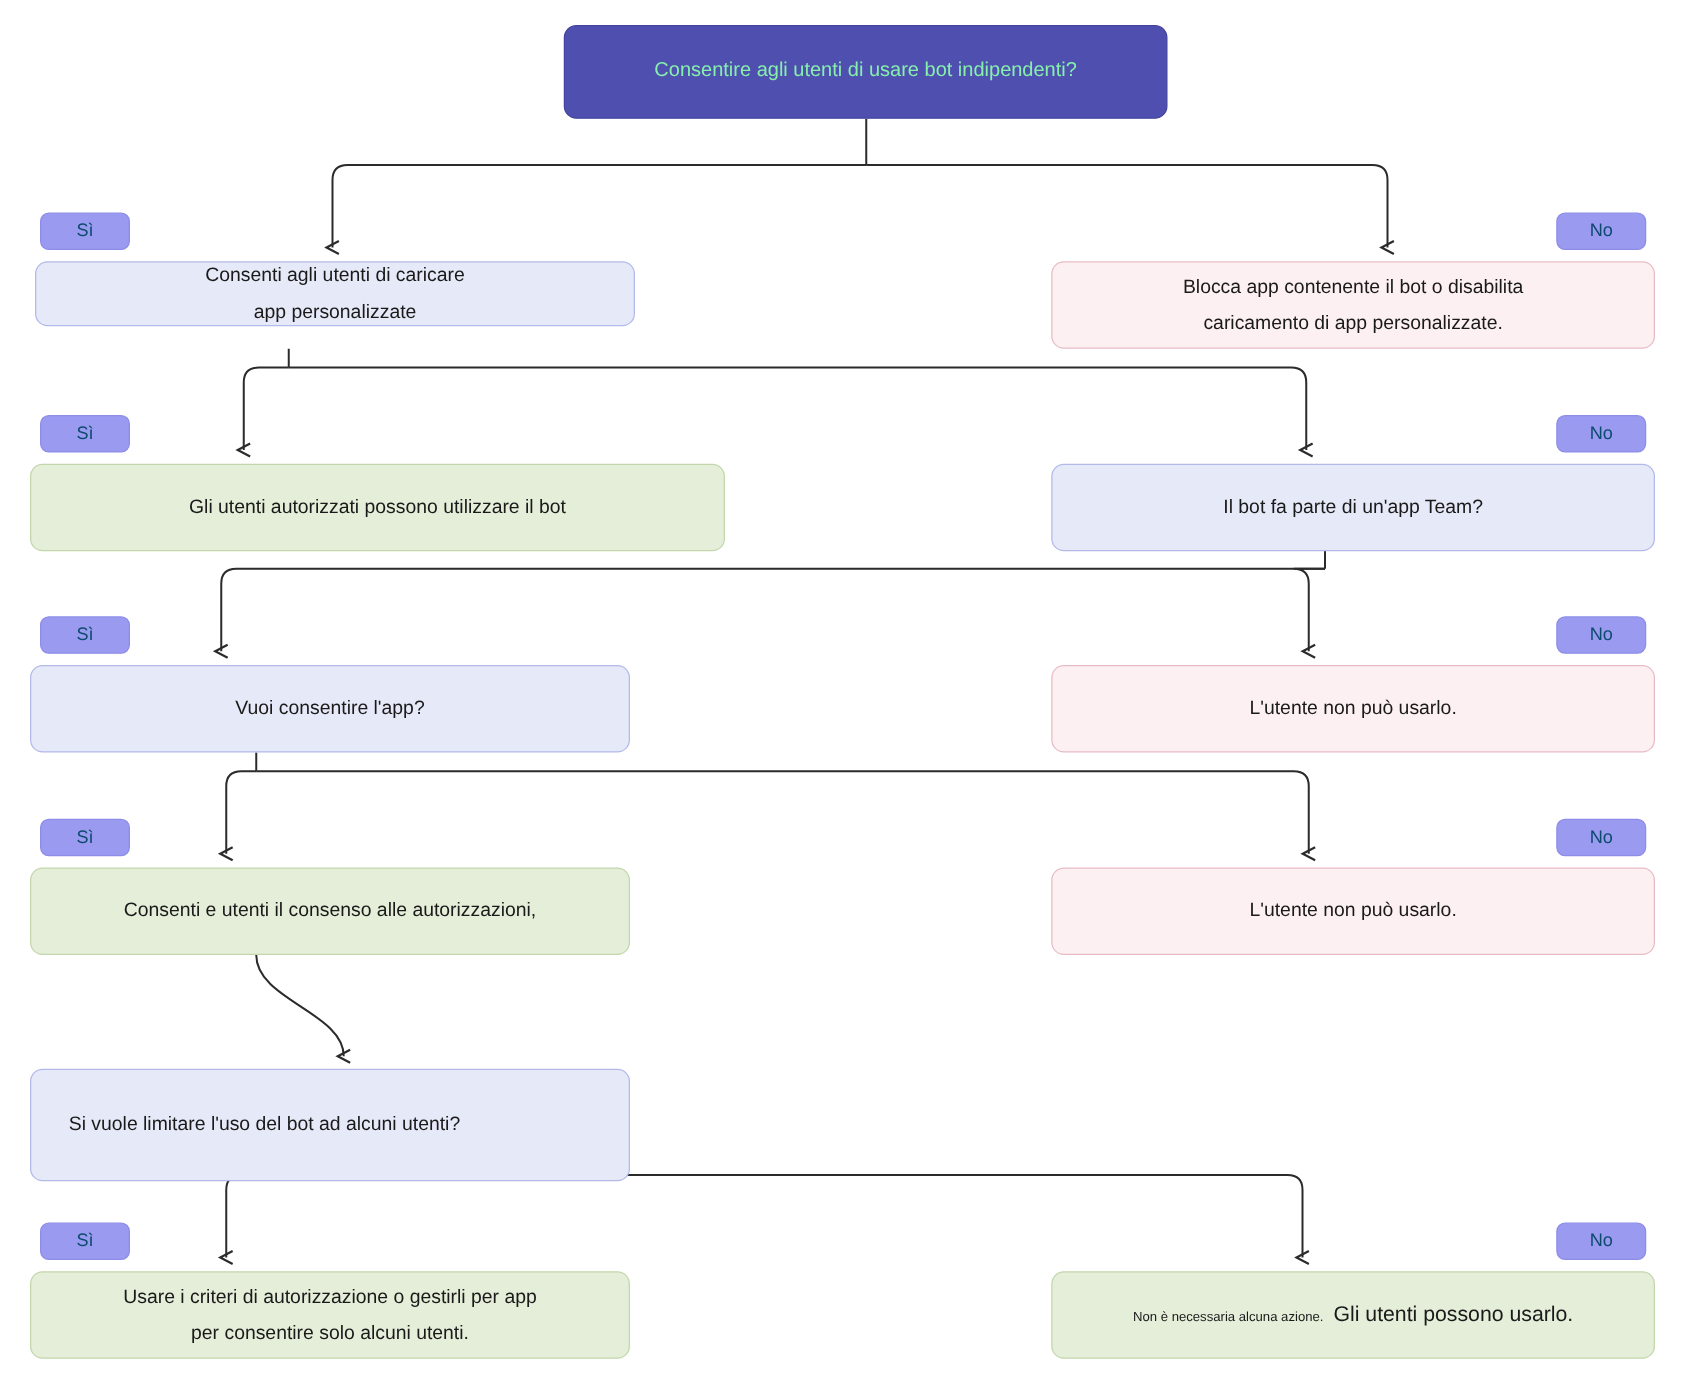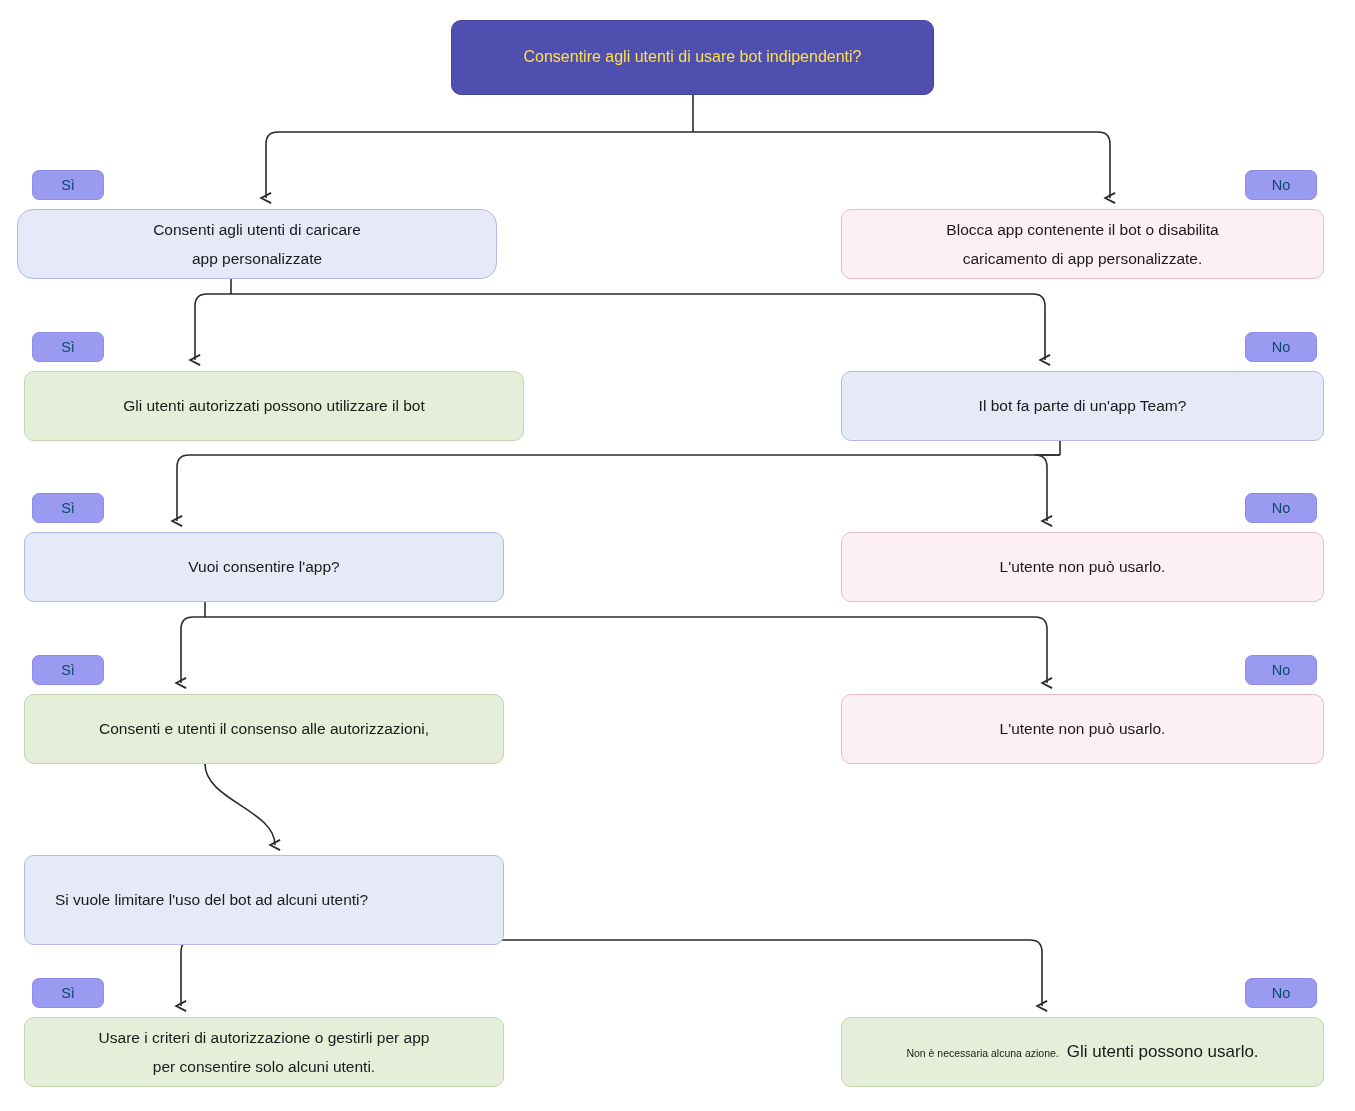--- a/index.html
+++ b/index.html
@@ -23,21 +23,21 @@
     color:#1a1a1a;
     line-height:1.9;
     padding:0 14px;
   }
   .node.align-left{align-items:flex-start;text-align:left;padding-left:30px;}
   .node .ln{display:block;white-space:nowrap;}
 
   .n-primary{
     background:#4f4fb0;
     border:1px solid #4444a0;
-    color:#fde047;
+    color:#86efac;
     font-size:16px;
   }
   .n-blue{
     background:#e6e9f8;
     border:1px solid #b3b9e8;
   }
   .n-green{
     background:#e4eed8;
     border:1px solid #c3d6ac;
   }
@@ -102,37 +102,37 @@
   <span class="ln">Consentire agli utenti di usare bot indipendenti?</span>
 </div>
 
 <div class="badge" style="left:32px;top:170px;">
   <span>Sì</span>
 </div>
 <div class="badge" style="left:1245px;top:170px;">
   <span>No</span>
 </div>
 
-<div class="node n-blue" style="left:17px;top:209px;width:480px;height:70px;border-radius:16px;">
+<div class="node n-blue" style="left:28px;top:209px;width:480px;height:52px;">
   <span class="ln">Consenti agli utenti di caricare</span>
   <span class="ln">app personalizzate</span>
 </div>
 <div class="node n-pink" style="left:841px;top:209px;width:483px;height:70px;">
   <span class="ln">Blocca app contenente il bot o disabilita</span>
   <span class="ln">caricamento di app personalizzate.</span>
 </div>
 
 <div class="badge" style="left:32px;top:332px;">
   <span>Sì</span>
 </div>
 <div class="badge" style="left:1245px;top:332px;">
   <span>No</span>
 </div>
 
-<div class="node n-green" style="left:24px;top:371px;width:500px;height:70px;">
+<div class="node n-green" style="left:24px;top:371px;width:556px;height:70px;">
   <span class="ln">Gli utenti autorizzati possono utilizzare il bot</span>
 </div>
 <div class="node n-blue" style="left:841px;top:371px;width:483px;height:70px;">
   <span class="ln">Il bot fa parte di un'app Team?</span>
 </div>
 
 <div class="badge" style="left:32px;top:493px;">
   <span>Sì</span>
 </div>
 <div class="badge" style="left:1245px;top:493px;">

